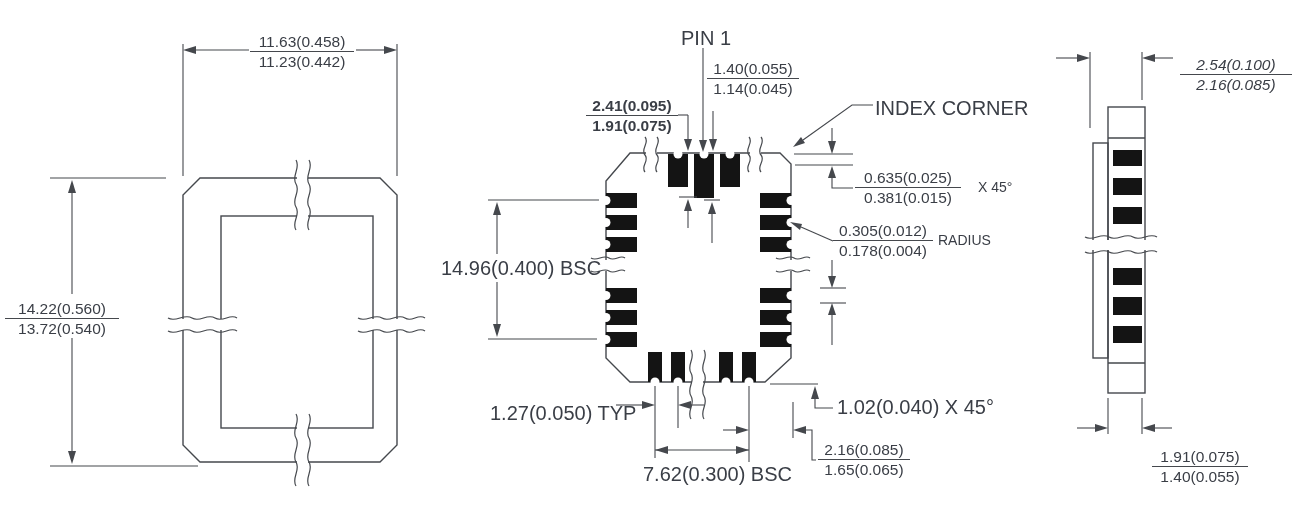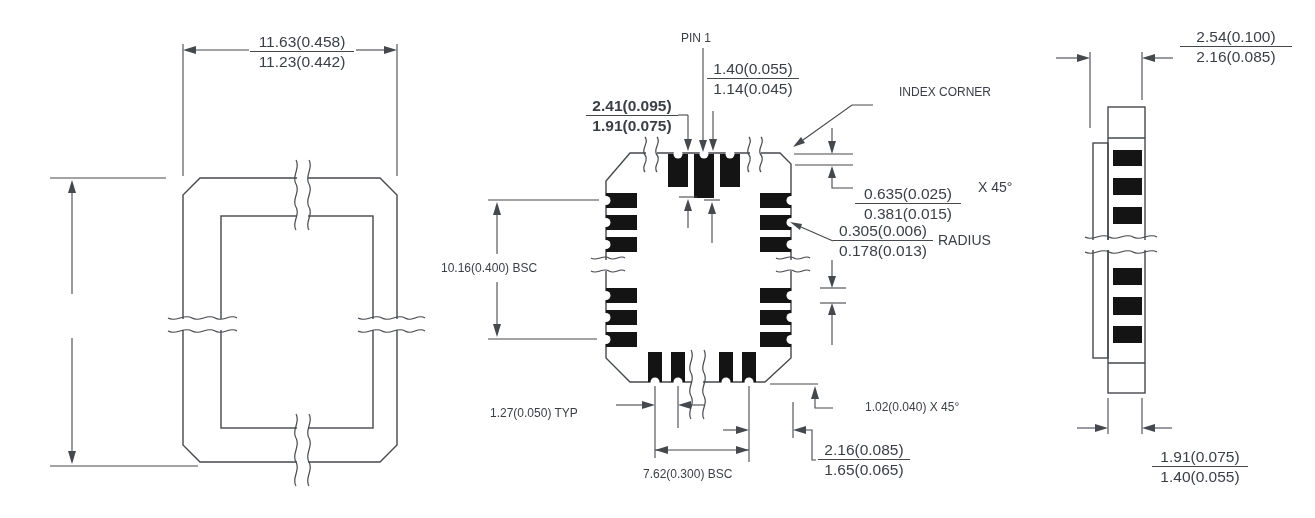--- a/index.html
+++ b/index.html
@@ -2,21 +2,21 @@
 <html><head>
 <meta charset="utf-8">
 <style>
   html,body{margin:0;padding:0;background:#ffffff;}
   #stage{
     position:relative;width:1315px;height:518px;background:#ffffff;
     font-family:"Liberation Sans","DejaVu Sans",sans-serif;
     color:#3a3e46;overflow:hidden;
   }
   #linework{position:absolute;left:0;top:0;}
-  .lbl{position:absolute;white-space:nowrap;font-size:12px;line-height:17px;color:#3a3e46;}
+  .lbl{position:absolute;white-space:nowrap;font-size:20px;line-height:17px;color:#3a3e46;}
   .frac{position:absolute;text-align:center;font-size:15.5px;line-height:17px;color:#3a3e46;}
   .frac .num{display:block;border-bottom:1.6px solid #45484d;padding:0 3px 1px 3px;text-align:center;}
   .frac .den{display:block;padding-top:1px;}
   .suffix{position:absolute;white-space:nowrap;font-size:14px;color:#3a3e46;}
 </style>
 </head>
 <body>
 
 <div id="stage">
 
@@ -252,60 +252,64 @@
     </g>
   </svg>
 
   <div class="lbl" style="left:681px;top:30px;">PIN 1</div>
 
   <div class="frac" style="left:250px;top:33px;width:104px;">
     <span class="num">11.63(0.458)</span>
     <span class="den">11.23(0.442)</span>
   </div>
 
+  <div class="frac" style="left:5px;top:300px;width:114px;">
+    <span class="num">14.22(0.560)</span>
+    <span class="den">13.72(0.540)</span>
+  </div>
 
   <div class="frac" style="left:707px;top:60px;width:92px;">
     <span class="num">1.40(0.055)</span>
     <span class="den">1.14(0.045)</span>
   </div>
 
   <div class="frac" style="left:586px;top:97px;width:92px;font-weight:bold;">
     <span class="num">2.41(0.095)</span>
     <span class="den">1.91(0.075)</span>
   </div>
 
-  <div class="lbl" style="left:875px;top:84px;margin-left:24px;">INDEX CORNER</div>
-
-  <div class="frac" style="left:855px;top:169px;width:106px;margin-top:16px;">
+  <div class="lbl" style="left:875px;top:100px;">INDEX CORNER</div>
+
+  <div class="frac" style="left:855px;top:169px;width:106px;">
     <span class="num">0.635(0.025)</span>
     <span class="den">0.381(0.015)</span>
   </div>
   <div class="suffix" style="left:978px;top:179px;">X 45°</div>
 
   <div class="frac" style="left:833px;top:222px;width:100px;">
-    <span class="num">0.305(0.006)</span>
-    <span class="den">0.178(0.013)</span>
+    <span class="num">0.305(0.012)</span>
+    <span class="den">0.178(0.004)</span>
   </div>
   <div class="suffix" style="left:938px;top:232px;text-align:right;">RADIUS</div>
 
 
-  <div class="lbl" style="left:441px;top:260px;">10.16(0.400) BSC</div>
+  <div class="lbl" style="left:441px;top:260px;">14.96(0.400) BSC</div>
 
   <div class="lbl" style="left:490px;top:405px;">1.27(0.050) TYP</div>
 
   <div class="lbl" style="left:643px;top:466px;text-align:center;">7.62(0.300) BSC</div>
 
-  <div class="lbl" style="left:837px;top:399px;margin-left:28px;">1.02(0.040) X 45°</div>
+  <div class="lbl" style="left:837px;top:399px;">1.02(0.040) X 45°</div>
 
   <div class="frac" style="left:818px;top:441px;width:92px;">
     <span class="num">2.16(0.085)</span>
     <span class="den">1.65(0.065)</span>
   </div>
 
-  <div class="frac" style="left:1180px;top:28px;width:112px;">
+  <div class="frac" style="left:1180px;top:56px;width:112px;font-style:italic;">
     <span class="num">2.54(0.100)</span>
     <span class="den">2.16(0.085)</span>
   </div>
 
   <div class="frac" style="left:1152px;top:448px;width:96px;">
     <span class="num">1.91(0.075)</span>
     <span class="den">1.40(0.055)</span>
   </div>
 
 </div>

